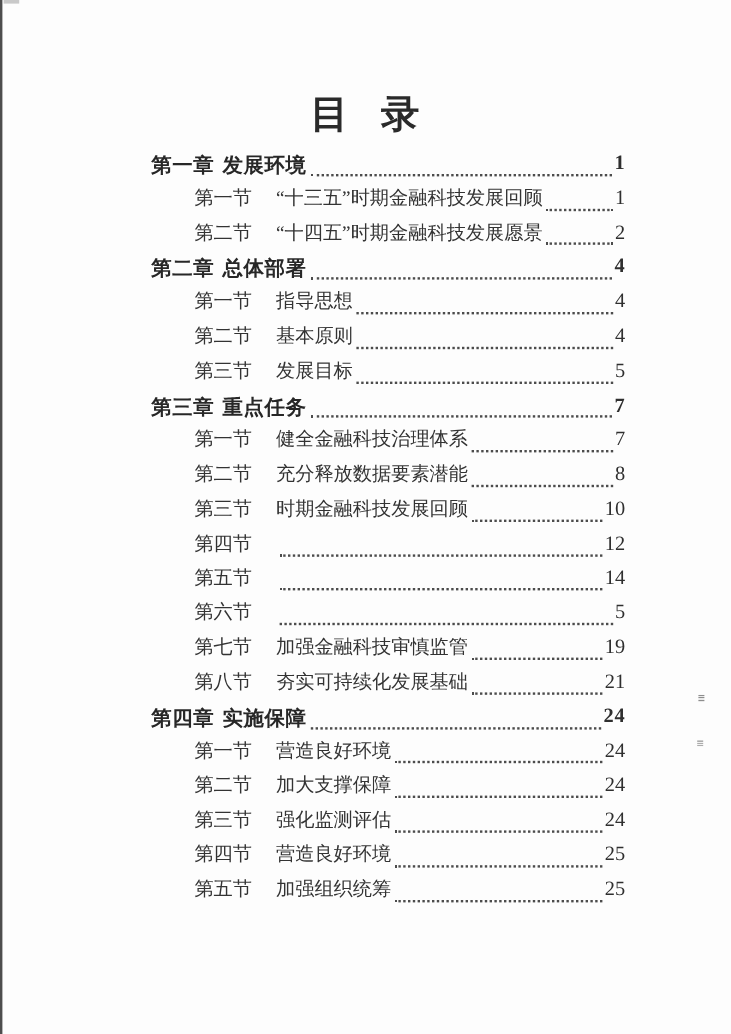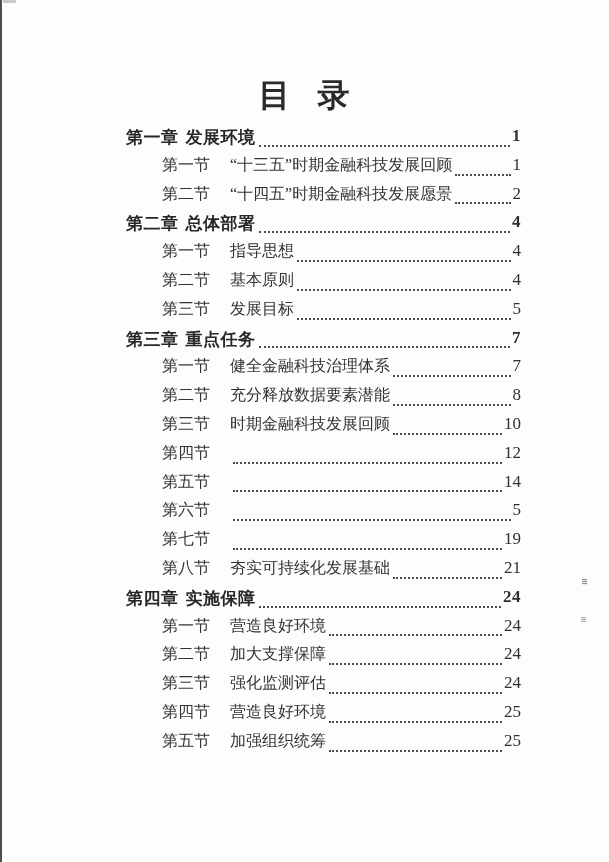--- a/index.html
+++ b/index.html
@@ -187,20 +187,21 @@
     <span class="toc-leader"></span>
     <span class="toc-page">14</span>
   </div>
       <div class="toc-row section">
     <span class="toc-label">第六节</span>
     <span class="toc-leader"></span>
     <span class="toc-page">5</span>
   </div>
       <div class="toc-row section">
     <span class="toc-label">第七节</span>
+    <span class="toc-title">加强金融科技审慎监管</span>
     <span class="toc-leader"></span>
     <span class="toc-page">19</span>
   </div>
       <div class="toc-row section">
     <span class="toc-label">第八节</span>
     <span class="toc-title">夯实可持续化发展基础</span>
     <span class="toc-leader"></span>
     <span class="toc-page">21</span>
   </div>
       <div class="toc-row chapter">

